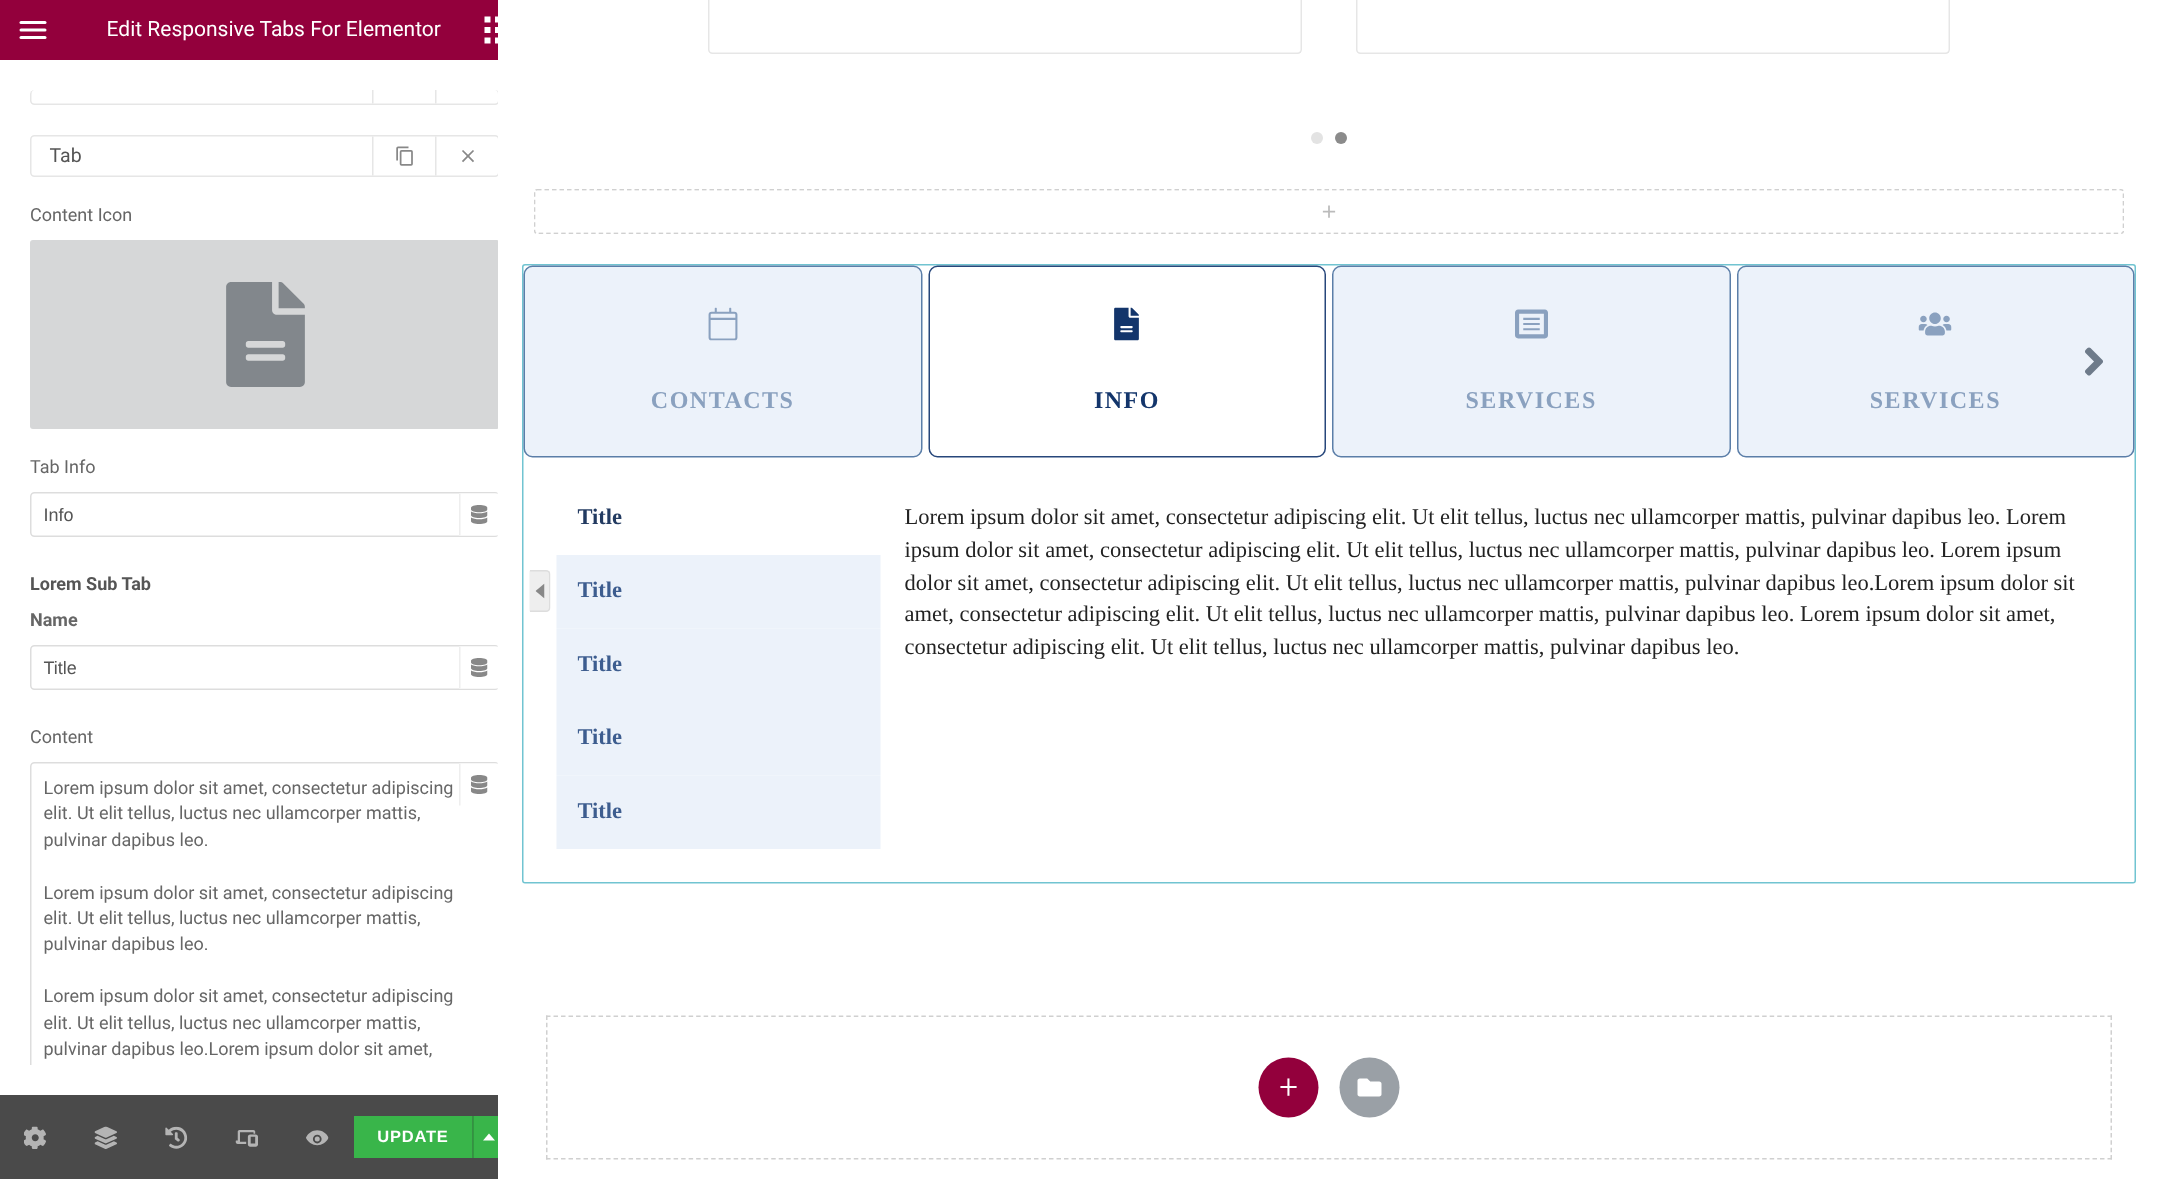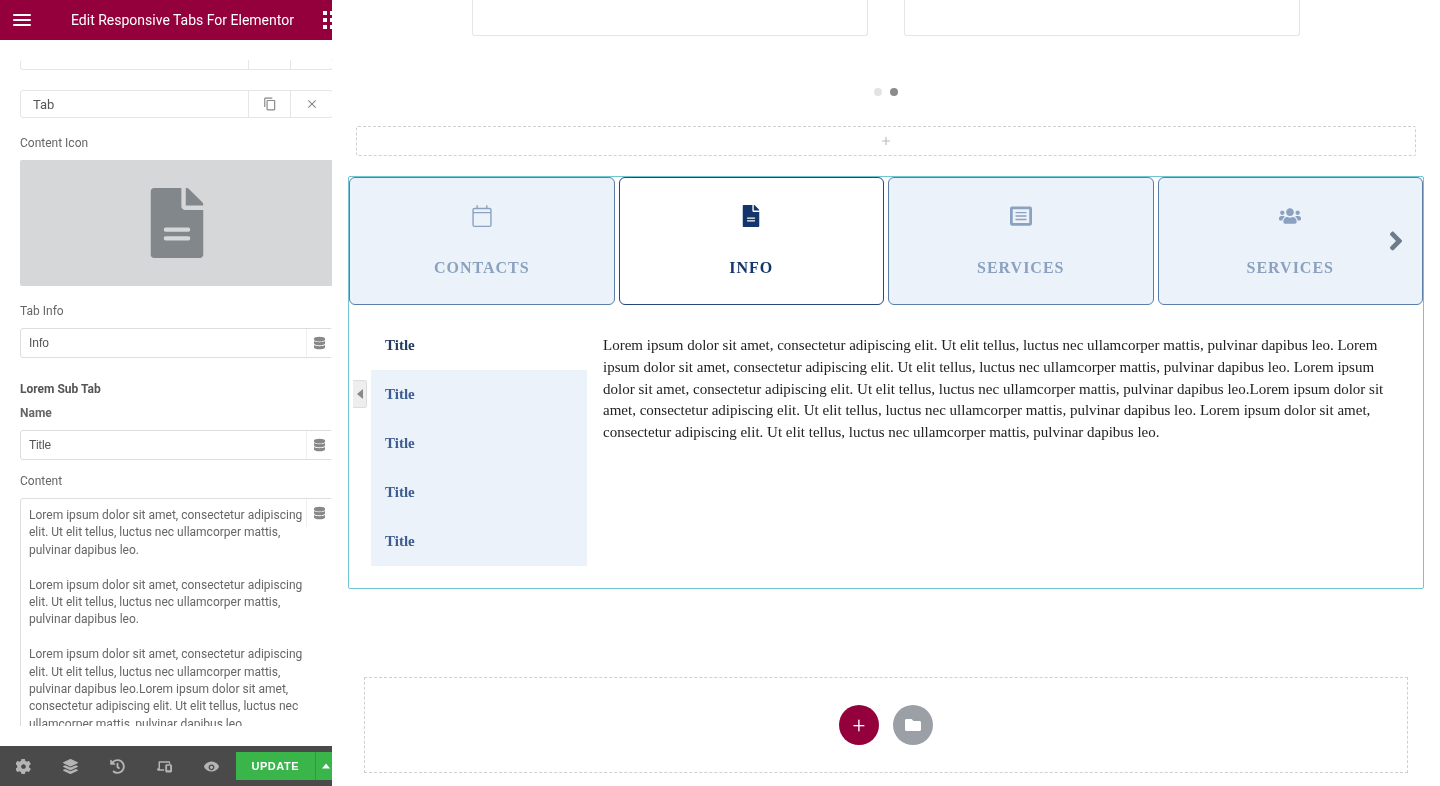--- a/index.html
+++ b/index.html
@@ -43,21 +43,21 @@
 .section-title { font-size: 12px; color: #555; font-weight: 700; margin-top: 24px; }
 
 .content-box-wrap { position: relative; margin-top: 0; }
 .content-box { width: 100%; height: 254px; border: 1px solid #ddd; border-radius: 3px; padding: 8px 8px; font-size: 12px; line-height: 1.45; color: #666; overflow: hidden; resize: none; outline: none; white-space: pre-wrap; font-family: inherit; }
 
 
 .collapse-handle { position: absolute; left: 353px; top: 380px; width: 14px; height: 28px; background: #eee; border: 1px solid #ddd; border-left: none; display: flex; align-items: center; justify-content: center; border-radius: 0 3px 3px 0; z-index: 3; }
 .collapse-handle svg { width: 6px; height: 10px; fill: #888; }
 
 
-.sidebar-footer { height: 40px; background: #4a4a4a; display: flex; align-items: center; padding: 0 12px 0 0; }
+.sidebar-footer { height: 56px; background: #4a4a4a; display: flex; align-items: center; padding: 0 12px 0 0; }
 .foot-ic { flex: 1; display: flex; align-items: center; justify-content: center; height: 100%; cursor: pointer; }
 .foot-ic svg { width: 15px; height: 15px; fill: #b4b4b4; }
 .update-btn { background: #39b54a; color: #fff; font-size: 11px; font-weight: 700; letter-spacing: .5px; height: 28px; padding: 0 16px; border: none; display: flex; align-items: center; margin-left: auto; cursor: pointer; }
 .update-caret { width: 20px; height: 28px; background: #39b54a; display: flex; align-items: center; justify-content: center; border-left: 1px solid rgba(0,0,0,.15); margin-right: 6px; cursor: pointer; }
 .update-caret svg { width: 8px; height: 6px; fill: #fff; transform: rotate(180deg); }
 
 
 .inner-scroll { position: absolute; left: 343px; top: 40px; width: 7px; height: 320px; background: #f0f0f0; }
 .inner-scroll .thumb { position: absolute; left: 0; top: 115px; width: 7px; height: 80px; background: #c7c7c7; border-radius: 4px; }
 
@@ -170,21 +170,21 @@
     <div class="field-label" style="margin-top:10px;font-weight:bold;">Name</div>
     <div class="text-input-wrap">
       <input class="text-input" value="Title" style="">
       <div class="dyn-btn">
         <svg viewBox="0 0 448 512">
             <path d="M448 73.1v45.8C448 159.1 347.7 192 224 192S0 159.1 0 118.9V73.1C0 32.9 100.3 0 224 0s224 32.9 224 73.1zM448 176v102.9C448 319.1 347.7 352 224 352S0 319.1 0 278.9V176c48.1 33.1 136.2 48.6 224 48.6S399.9 209.1 448 176zm0 160v102.9C448 479.1 347.7 512 224 512S0 479.1 0 438.9V336c48.1 33.1 136.2 48.6 224 48.6S399.9 369.1 448 336z"></path>
           </svg>
       </div>
     </div>
 
-    <div class="field-label" style="margin-top:14px;">Content</div>
+    <div class="field-label" style="margin-top:24px;">Content</div>
     <div class="content-box-wrap">
       <textarea class="content-box" style="">Lorem ipsum dolor sit amet, consectetur adipiscing elit. Ut elit tellus, luctus nec ullamcorper mattis, pulvinar dapibus leo.
 
 Lorem ipsum dolor sit amet, consectetur adipiscing elit. Ut elit tellus, luctus nec ullamcorper mattis, pulvinar dapibus leo.
 
 Lorem ipsum dolor sit amet, consectetur adipiscing elit. Ut elit tellus, luctus nec ullamcorper mattis, pulvinar dapibus leo.Lorem ipsum dolor sit amet, consectetur adipiscing elit. Ut elit tellus, luctus nec ullamcorper mattis, pulvinar dapibus leo.
 
 Lorem ipsum dolor sit amet, consectetur adipiscing elit. Ut elit tellus, luctus nec ullamcorper mattis, pulvinar dapibus leo.</textarea>
       <div class="dyn-btn" style="top:1px;">
         <svg viewBox="0 0 448 512">

